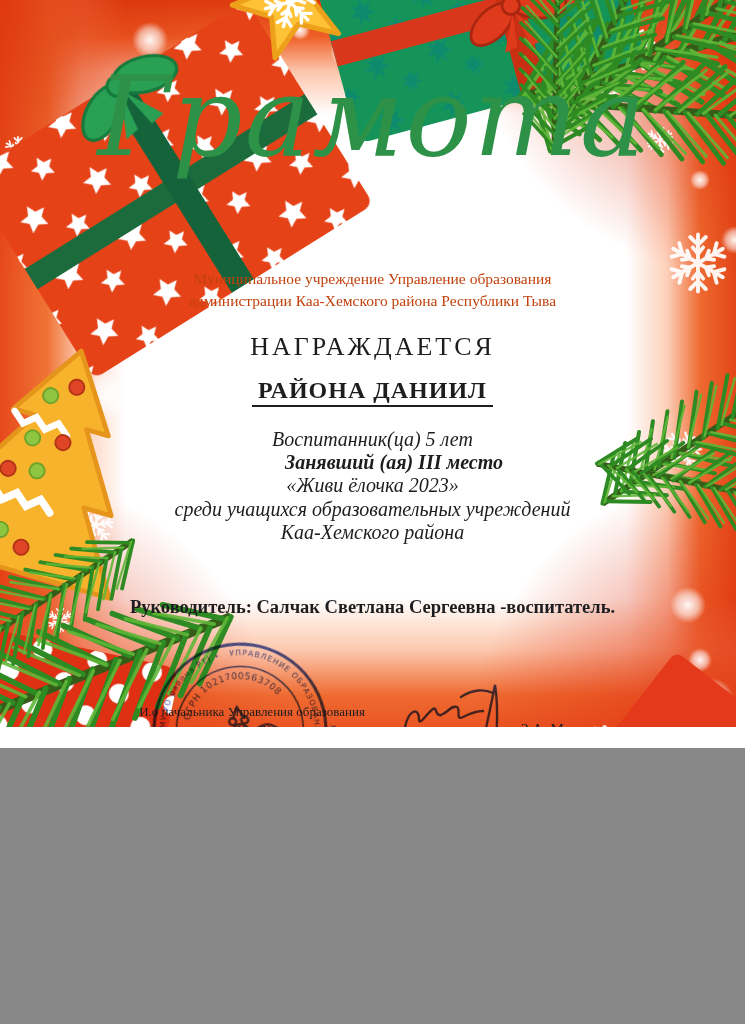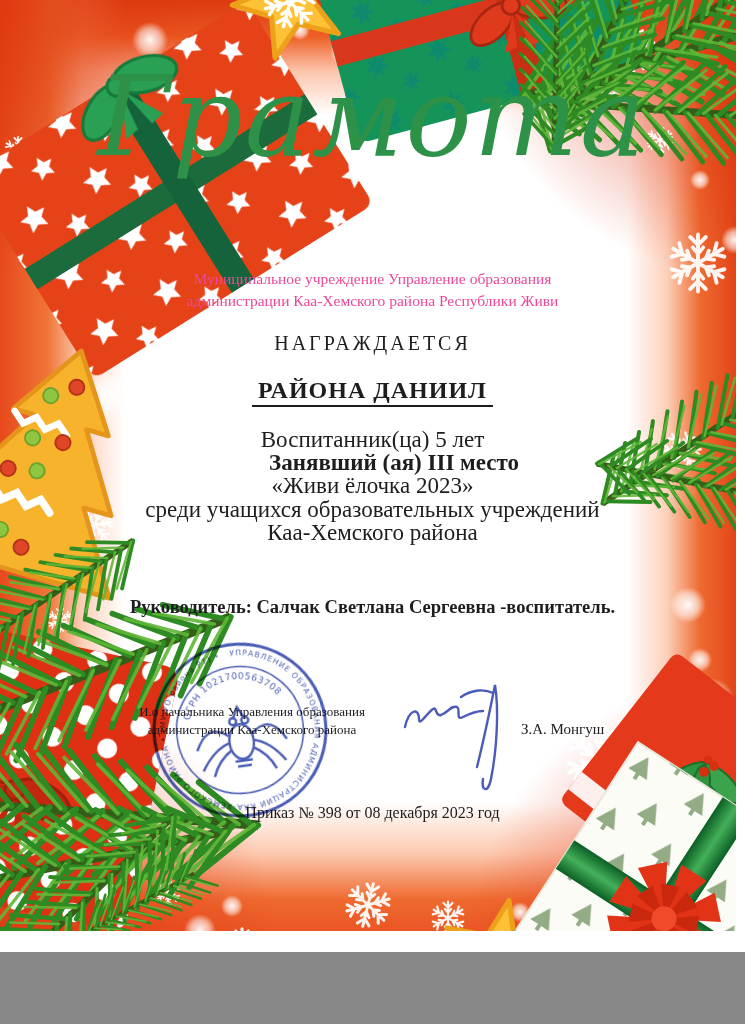--- a/index.html
+++ b/index.html
@@ -1,17 +1,17 @@
 <!DOCTYPE html>
 <html><head>
 <meta charset="utf-8">
 <style>
   html,body{margin:0;padding:0;background:#888;}
   .page{
-    position:relative;width:745px;height:952px;margin:0 auto;
+    position:relative;width:745px;height:748px;margin:0 auto;
     background:#ffffff;overflow:hidden;
     font-family:"Liberation Serif", serif;color:#1d1d1f;
   }
   
   .edge{position:absolute;z-index:1;pointer-events:none;}
   .edge-top{top:0;left:0;right:0;height:115px;
     background:linear-gradient(180deg,#dc3b10 0%,#ee6027 32%,rgba(250,140,90,.5) 62%,rgba(255,255,255,0) 100%);}
   .edge-left{top:0;left:0;bottom:0;width:125px;
     background:linear-gradient(90deg,#e7491c 0%,#f07436 38%,rgba(250,150,100,.45) 66%,rgba(255,255,255,0) 100%);}
   .edge-right{top:0;right:0;bottom:0;width:118px;
@@ -21,25 +21,25 @@
   .corner{position:absolute;width:280px;height:280px;z-index:1;pointer-events:none;}
   .c-tl{top:0;left:0;background:radial-gradient(circle at 0 0,rgba(220,52,12,.75),rgba(255,255,255,0) 70%);}
   .c-tr{top:0;right:0;background:radial-gradient(circle at 100% 0,rgba(220,45,10,.85),rgba(255,255,255,0) 70%);}
   .c-bl{bottom:0;left:0;background:radial-gradient(circle at 0 100%,rgba(222,48,14,.8),rgba(255,255,255,0) 70%);}
   .c-br{bottom:0;right:0;background:radial-gradient(circle at 100% 100%,rgba(222,48,14,.85),rgba(255,255,255,0) 70%);}
   svg.decor{position:absolute;inset:0;z-index:2;}
   
   .txt{position:absolute;left:0;right:0;text-align:center;z-index:10;}
   .title{top:62px;font-size:110px;line-height:1;font-style:italic;
     font-family:"DejaVu Serif", serif;color:#2e9148;letter-spacing:2px;}
-  .org{top:268px;font-size:15.5px;line-height:22px;color:#ec4899;}
-  .award{top:332px;font-size:20px;letter-spacing:3px;}
+  .org{top:268px;font-size:15.5px;line-height:22px;color:#c2410c;}
+  .award{top:332px;font-size:26px;letter-spacing:3px;}
   .name{top:377px;font-size:24px;font-weight:bold;letter-spacing:1px;}
   .name span{display:inline-block;border-bottom:2.5px solid #1d1d1f;padding:0 6px 1px;}
-  .body{top:428px;font-size:23px;line-height:23.2px;}
+  .body{top:428px;font-size:20px;line-height:23.2px;font-style:italic;}
   .body .bold{font-weight:bold;padding-left:43px;}
   .supervisor{top:597px;font-size:18.5px;font-weight:bold;}
   .signatory{position:absolute;left:118px;top:703px;width:268px;text-align:center;
     font-size:13px;line-height:18px;z-index:10;}
   .sig-name{position:absolute;left:521px;top:721px;font-size:15px;z-index:10;}
   .footer{top:802px;font-size:16px;line-height:22.5px;}
   
   .stamp{position:absolute;left:150px;top:640px;width:180px;height:180px;z-index:12;
     transform:rotate(-8deg);mix-blend-mode:multiply;opacity:.92;}
   .signature{position:absolute;left:399px;top:675px;width:112px;height:128px;z-index:11;
@@ -306,21 +306,21 @@
       <use href="#branch" transform="translate(30,950) rotate(-40) scale(1.3)"></use>
       <use href="#branch" transform="translate(-20,640) rotate(-30) scale(1.2)"></use>
       <use href="#branch" transform="translate(195,875) rotate(155) scale(0.8)"></use>
     </g>
   </svg>
 
   <div class="txt title">Грамота</div>
 
   <div class="txt org">
     <div>Муниципальное  учреждение Управление образования</div>
-    <div>администрации Каа-Хемского района Республики Живи</div>
+    <div>администрации Каа-Хемского района Республики Тыва</div>
   </div>
 
   <div class="txt award">НАГРАЖДАЕТСЯ</div>
 
   <div class="txt name">
     <span>РАЙОНА ДАНИИЛ</span>
   </div>
 
   <div class="txt body">
     <div>Воспитанник(ца) 5 лет</div>

